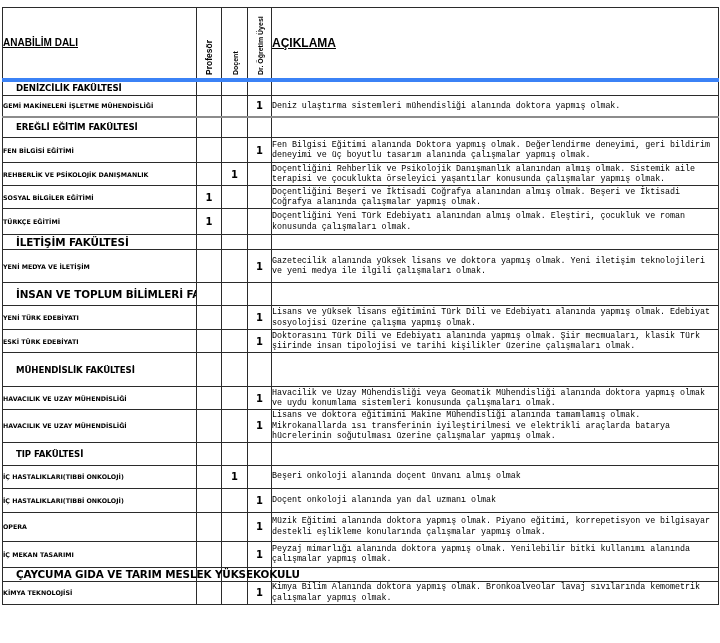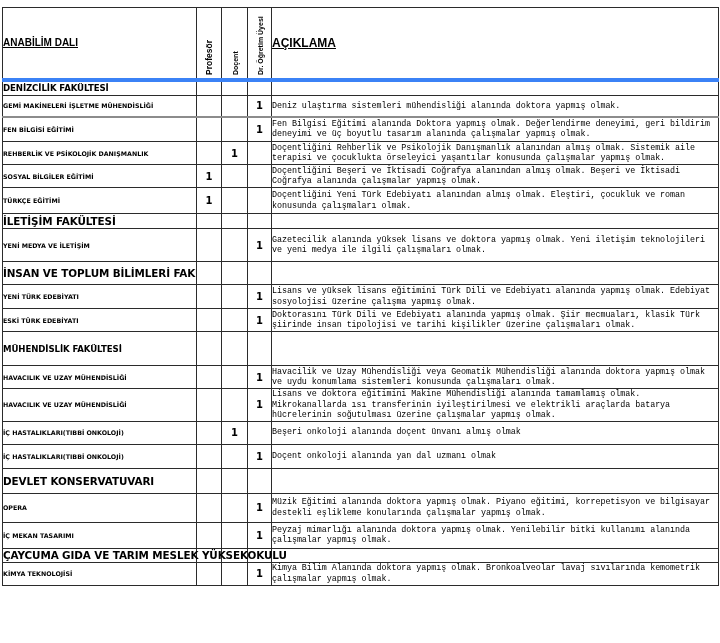--- a/index.html
+++ b/index.html
@@ -28,21 +28,21 @@
   th.hdr-rot span {
     position: absolute; left: 50%; bottom: 3px;
     transform-origin: left bottom;
     transform: rotate(-90deg) translateY(50%);
     white-space: nowrap;
     font-family: "Liberation Sans", sans-serif; font-weight: bold;
   }
   tr.header-row th { border-bottom: 4px solid #3b82f6; text-decoration: underline; }
 
   td.dept { padding-left: 3px; font-family: "DejaVu Sans", sans-serif; font-weight: bold; font-size: 6.3px; white-space: nowrap; }
-  tr.faculty td.dept { font-size: 8.6px; letter-spacing: -0.1px; }
+  tr.faculty td.dept { font-size: 8.6px; letter-spacing: -0.1px; padding-left: 13px; }
   tr.faculty.big td.dept { font-size: 10.4px; }
   td.num { text-align: center; font-family: "DejaVu Sans", sans-serif; font-weight: bold; font-size: 10px; }
   td.desc { padding-left: 3px; font-family: Liberation Mono, monospace; font-size: 8.4px; line-height: 10.5px; letter-spacing: -0.05px; }
   td.desc.bottom { vertical-align: bottom; padding-bottom: 2px; }
   tr.sep td { border-bottom: 2px solid #8c8c8c; }
 </style>
 </head>
 <body>
 
 <table class="grid">
@@ -77,20 +77,27 @@
     </tr>
 
     <tr class="sep" style="height:21px">
       <td class="dept">GEMİ MAKİNELERİ İŞLETME MÜHENDİSLİĞİ</td>
       <td class="num"></td>
       <td class="num"></td>
       <td class="num">1</td>
       <td class="desc">Deniz ulaştırma sistemleri mühendisliği alanında doktora yapmış olmak.</td>
     </tr>
 
+    <tr class="faculty" style="height:21px">
+      <td class="dept">EREĞLİ EĞİTİM FAKÜLTESİ</td>
+      <td class="num"></td>
+      <td class="num"></td>
+      <td class="num"></td>
+      <td class="desc"></td>
+    </tr>
 
     <tr style="height:25px">
       <td class="dept">FEN BİLGİSİ EĞİTİMİ</td>
       <td class="num"></td>
       <td class="num"></td>
       <td class="num">1</td>
       <td class="desc">Fen Bilgisi Eğitimi alanında Doktora yapmış olmak. Değerlendirme deneyimi, geri bildirim deneyimi ve üç boyutlu tasarım alanında çalışmalar yapmış olmak.</td>
     </tr>
 
     <tr style="height:23px">
@@ -174,44 +181,44 @@
     </tr>
 
     <tr style="height:24px">
       <td class="dept">HAVACILIK VE UZAY MÜHENDİSLİĞİ</td>
       <td class="num"></td>
       <td class="num"></td>
       <td class="num">1</td>
       <td class="desc">Lisans ve doktora eğitimini Makine Mühendisliği alanında tamamlamış olmak. Mikrokanallarda ısı transferinin iyileştirilmesi ve elektrikli araçlarda batarya hücrelerinin soğutulması üzerine çalışmalar yapmış olmak.</td>
     </tr>
 
+    <tr class="faculty" style="height:23px">
+      <td class="dept">TIP FAKÜLTESİ</td>
+      <td class="num"></td>
+      <td class="num"></td>
+      <td class="num"></td>
+      <td class="desc"></td>
+    </tr>
 
     <tr style="height:23px">
       <td class="dept">İÇ HASTALIKLARI(TIBBİ ONKOLOJİ)</td>
       <td class="num"></td>
       <td class="num">1</td>
       <td class="num"></td>
       <td class="desc">Beşeri onkoloji alanında doçent ünvanı almış olmak</td>
     </tr>
 
     <tr style="height:24px">
       <td class="dept">İÇ HASTALIKLARI(TIBBİ ONKOLOJİ)</td>
       <td class="num"></td>
       <td class="num"></td>
       <td class="num">1</td>
       <td class="desc">Doçent onkoloji alanında yan dal uzmanı olmak</td>
     </tr>
 
-    <tr class="faculty big" style="height:25px">
-      <td class="dept">DEVLET KONSERVATUVARI</td>
-      <td class="num"></td>
-      <td class="num"></td>
-      <td class="num"></td>
-      <td class="desc"></td>
-    </tr>
 
     <tr style="height:29px">
       <td class="dept">OPERA</td>
       <td class="num"></td>
       <td class="num"></td>
       <td class="num">1</td>
       <td class="desc">Müzik Eğitimi alanında doktora yapmış olmak. Piyano eğitimi, korrepetisyon ve bilgisayar destekli eşlikleme konularında çalışmalar yapmış olmak.</td>
     </tr>
 
 

